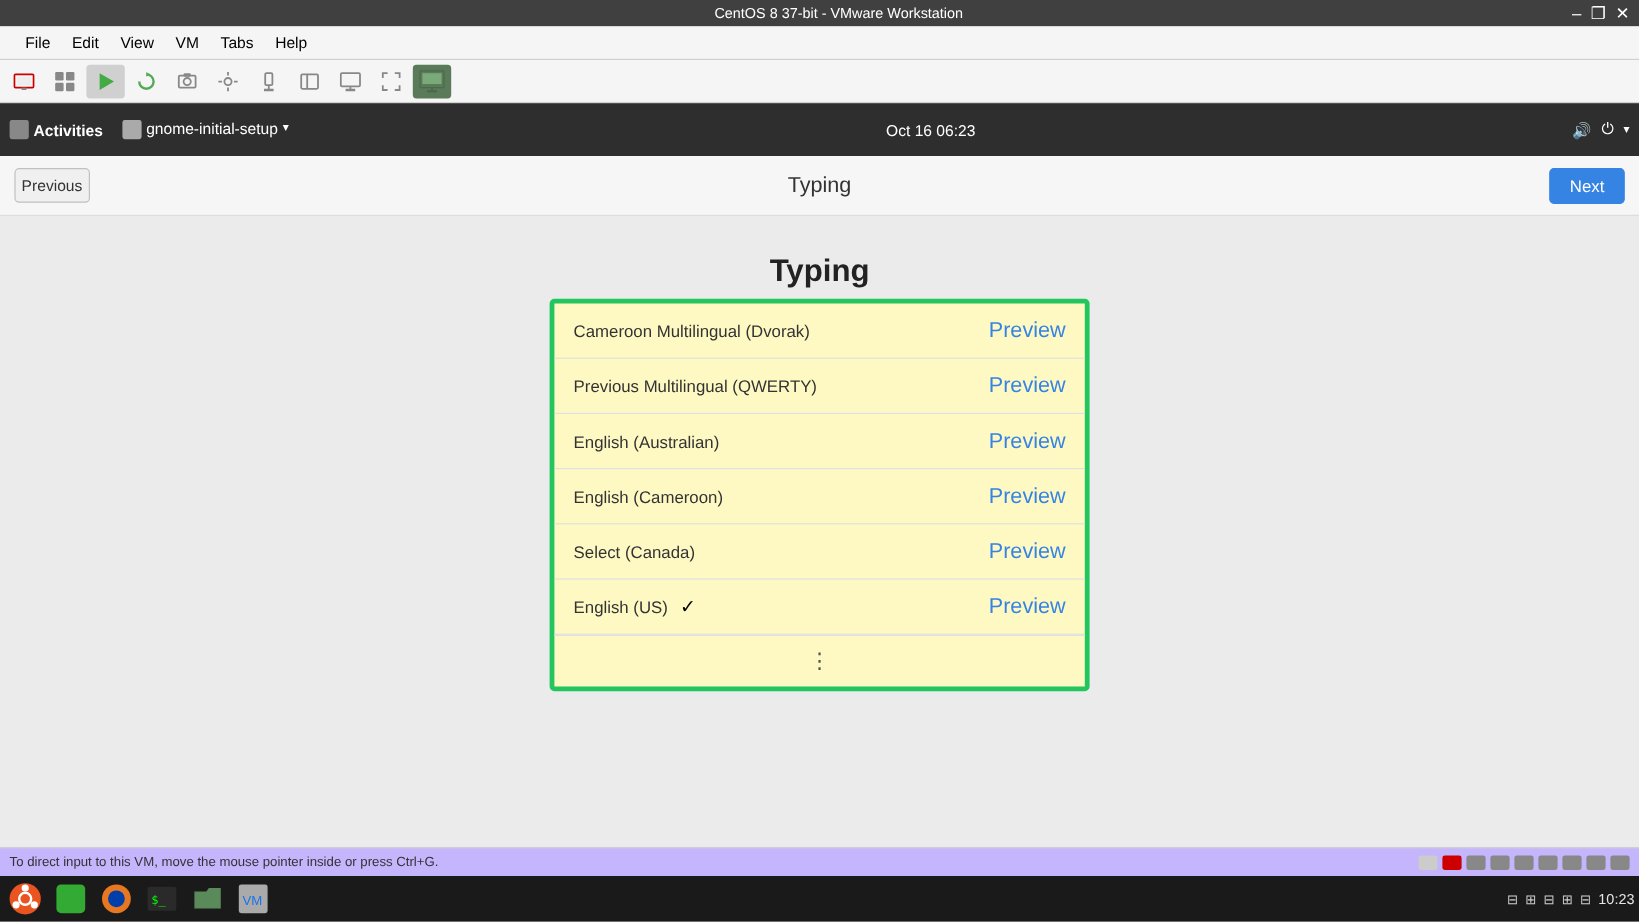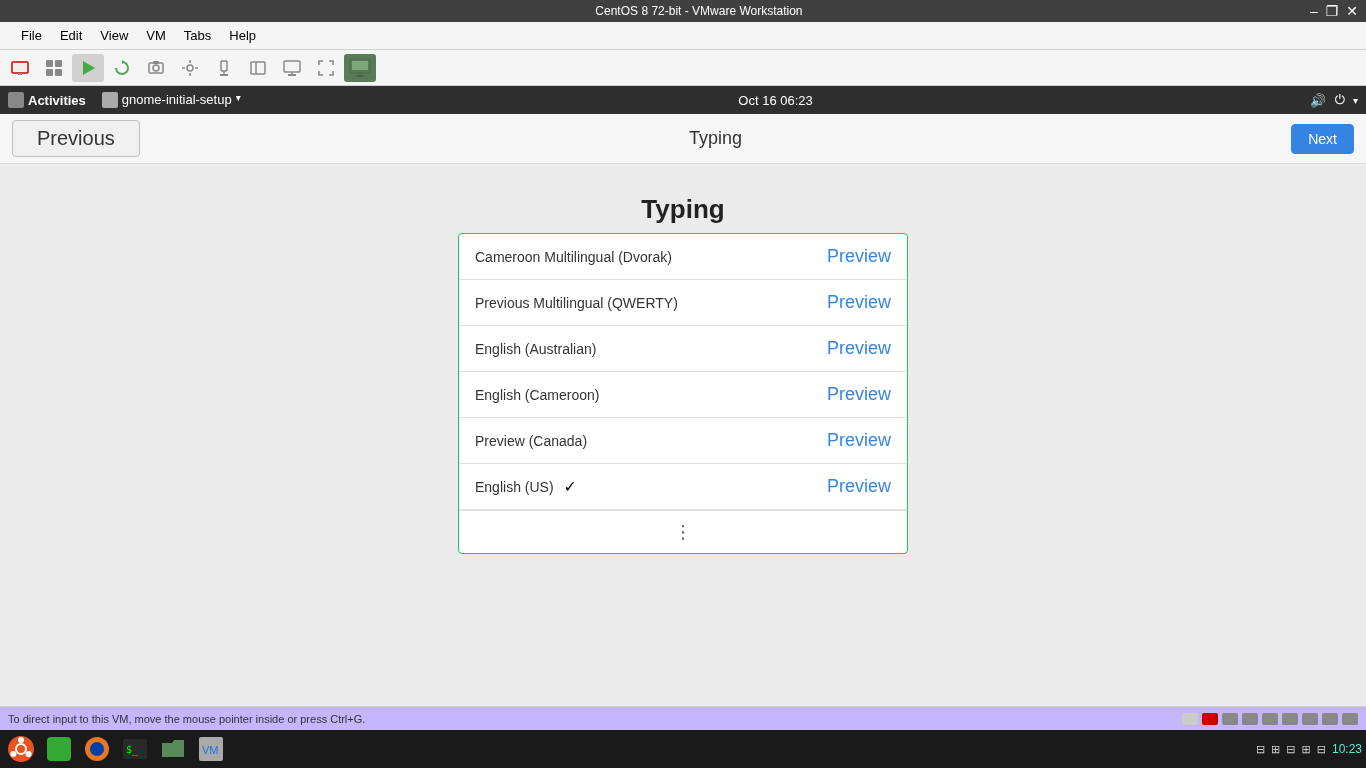--- a/index.html
+++ b/index.html
@@ -76,21 +76,21 @@
       margin-right: 2px;
       height: 22px;
     }
     .tab.active { background: #fff; }
     .tab-close { font-size: 11px; color: #666; margin-left: 2px; cursor: pointer; }
 
     
     .gnome-bar {
       background: #2e2e2e;
       color: #fff;
-      height: 28px;
+      height: 44px;
       display: flex;
       align-items: center;
       padding: 0 8px;
       font-size: 13px;
       gap: 16px;
     }
     .gnome-bar .activities { font-weight: bold; cursor: pointer; display: flex; align-items: center; gap: 4px; }
     .gnome-bar .app-menu { cursor: pointer; display: flex; gap: 4px; }
     .gnome-bar .clock { flex: 1; text-align: center; }
     .gnome-bar .tray { display: flex; align-items: center; gap: 8px; }
@@ -100,22 +100,22 @@
       background: #f6f6f6;
       border-bottom: 1px solid #ddd;
       height: 50px;
       display: flex;
       align-items: center;
       justify-content: space-between;
       padding: 0 12px;
     }
     .setup-header h2 { flex: 1; text-align: center; font-size: 18px; font-weight: normal; color: #333; }
     .btn-previous {
-      padding: 6px 24px;
-      font-size: 20px;
+      padding: 6px 5px;
+      font-size: 13px;
       border: 1px solid #c0c0c0;
       background: #f0f0f0;
       border-radius: 4px;
       cursor: pointer;
       color: #333;
     }
     .btn-next {
       padding: 6px 16px;
       font-size: 14px;
       border: 1px solid #3584e4;
@@ -142,22 +142,22 @@
     }
     .main-subtitle {
       font-size: 14px;
       color: #555;
       margin-bottom: 24px;
     }
 
     
     .keyboard-list {
       width: 450px;
-      background: #ffffff;
-      border: 1px solid #22c55e;
+      background: #fef9c3;
+      border: 4px solid #22c55e;
       border-radius: 4px;
       overflow: hidden;
     }
     .keyboard-item {
       display: flex;
       align-items: center;
       justify-content: space-between;
       padding: 12px 16px;
       border-bottom: 1px solid #e0e0e0;
       font-size: 14px;
@@ -226,21 +226,21 @@
       bottom: 62px;
       display: flex;
       flex-direction: column;
     }
   </style>
 </head>
 <body>
 
 <div class="title-bar">
   <span style="width:80px;"></span>
-  <span class="title-bar-title">CentOS 8 72-bit - VMware Workstation</span>
+  <span class="title-bar-title">CentOS 8 37-bit - VMware Workstation</span>
   <div class="title-bar-controls">
     <span style="cursor:pointer;">–</span>
     <span style="cursor:pointer;">❐</span>
     <span style="cursor:pointer;">✕</span>
   </div>
 </div>
 
 <div class="menu-bar">
   <span class="menu-item">File</span>
   <span class="menu-item">Edit</span>
@@ -406,21 +406,21 @@
 
       <div class="keyboard-item">
         <div class="item-left">
           <span class="item-name">English (Cameroon)</span>
         </div>
         <span class="preview-link">Preview</span>
       </div>
 
       <div class="keyboard-item">
         <div class="item-left">
-          <span class="item-name">Preview (Canada)</span>
+          <span class="item-name">Select (Canada)</span>
         </div>
         <span class="preview-link">Preview</span>
       </div>
 
       <div class="keyboard-item">
         <div class="item-left">
           <span class="item-name">English (US)</span>
           <span class="checkmark">✓</span>
         </div>
         <span class="preview-link">Preview</span>
@@ -486,15 +486,15 @@
         <rect x="2" y="2" width="24" height="24" rx="2" fill="#aaa"></rect>
         <text x="5" y="19" font-family="sans-serif" font-size="11" fill="#1a73e8">VM</text>
       </svg>
   </div>
   <div class="taskbar-right">
     <span>⊟</span>
     <span>⊞</span>
     <span>⊟</span>
     <span>⊞</span>
     <span>⊟</span>
-    <span style="color:#5eead4; font-size:12px;">10:23</span>
+    <span style="color:#e5e5e5; font-size:12px;">10:23</span>
   </div>
 </div>
 
 </body></html>

